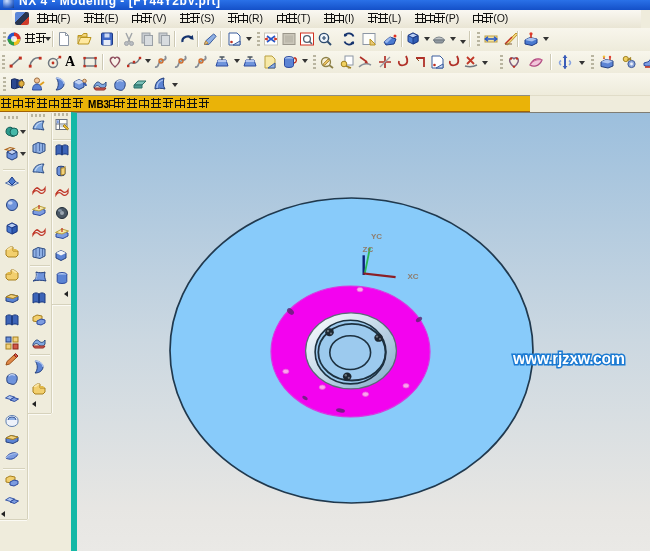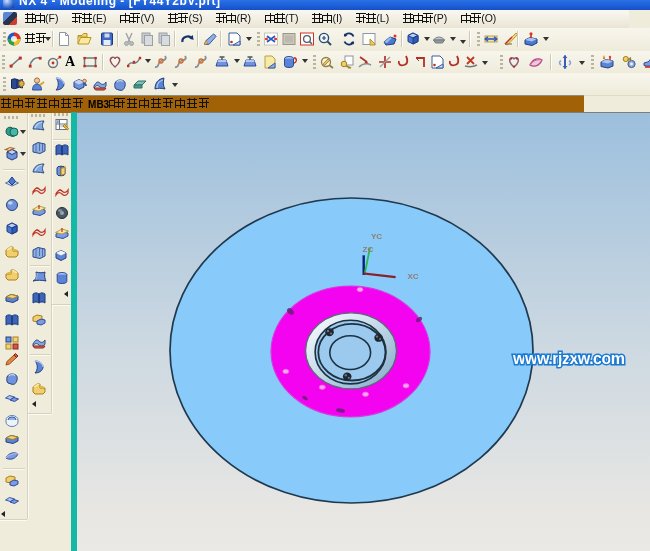--- a/index.html
+++ b/index.html
@@ -18,36 +18,36 @@
 .hn.c{background:linear-gradient(#111,#111) 0 0/10px 1px no-repeat,
 linear-gradient(#111,#111) 0 4px/10px 1px no-repeat,
 linear-gradient(#111,#111) 0 8px/6px 1px no-repeat,
 linear-gradient(#111,#111) 3px 0/1px 10px no-repeat,
 linear-gradient(#111,#111) 7px 2px/1px 8px no-repeat}
 
 #title{left:0;top:0;width:650px;height:10px;background:linear-gradient(#2a71e8,#1450c8);overflow:hidden}
 #title .txt{position:absolute;left:19px;top:-6px;color:#fff;font-weight:bold;font-size:12px;letter-spacing:.5px;white-space:pre}
 #title .ic{position:absolute;left:3px;top:-3px;width:11px;height:11px;background:radial-gradient(circle at 35% 35%,#cfe2ff,#3d6fd0 60%,#123a8a)}
 
-#menu{left:0;top:10px;width:629px;height:18px;background:linear-gradient(#faf8f2,#e9e5d4);border-bottom:1px solid #d8d4c0;font-size:11px;color:#111;white-space:nowrap}
+#menu{left:12px;top:10px;width:629px;height:18px;background:linear-gradient(#faf8f2,#e9e5d4);border-bottom:1px solid #d8d4c0;font-size:11px;color:#111;white-space:nowrap}
 #menu .mi{display:inline-block;margin:0;padding:2px 7px 0 7px}
 #menu .lt{font-family:"Liberation Sans";font-size:10.5px}
 #menu .nxic{display:inline-block;width:14px;height:13px;margin:2px 1px 0 3px;vertical-align:top;background:linear-gradient(135deg,#5a86d8 0 40%,#27344e 40% 70%,#cf3b2a 70%);border-radius:2px}
 
 .trow{left:0;width:650px;background:linear-gradient(#f8f6ec,#eeebdb);border-bottom:1px solid #e0dcc8}
 #row1{top:28px;height:23px}
 #row2{top:51px;height:22px}
 #row3{top:73px;height:22px}
 .grip{position:absolute;top:4px;width:3px;height:14px;background:repeating-linear-gradient(#b9b5a0 0 2px,transparent 2px 4px)}
 .sep{position:absolute;top:3px;width:1px;height:16px;background:#cdc9b4;border-right:1px solid #fff}
 .ic16{position:absolute;width:16px;height:16px}
 .dd{position:absolute;width:0;height:0;border-left:3px solid transparent;border-right:3px solid transparent;border-top:4px solid #333}
 .qishi{position:absolute;font-size:11px;font-weight:bold;color:#111}
 
-#prompt{left:0;top:95px;width:584px;height:15px;background:#a16207;border-top:1px solid #8e8d80;border-bottom:5px solid #a16207;font-size:11px;color:#000}
+#prompt{left:0;top:95px;width:530px;height:15px;background:#eab308;border-top:1px solid #8e8d80;border-bottom:1px solid #a16207;font-size:11px;color:#000}
 #prompt .t{position:absolute;left:1px;top:2px}
 #prompt .t .hn{width:11px;height:11px;margin-right:1px}
 #prompt .mb{font-weight:bold;font-size:10px}
 
 #dock{left:0;top:113px;width:71px;height:438px;background:#efecdc}
 .vsep{position:absolute;width:1px;background:#d6d2bc;border-right:1px solid #fbfaf4}
 .vgrip{position:absolute;width:14px;height:3px;background:repeating-linear-gradient(90deg,#b9b5a0 0 2px,transparent 2px 4px)}
 .hsep{position:absolute;height:1px;background:#d6d2bc;border-bottom:1px solid #fbfaf4}
 .larr{position:absolute;width:0;height:0;border-top:3px solid transparent;border-bottom:3px solid transparent;border-right:4px solid #222}
 

